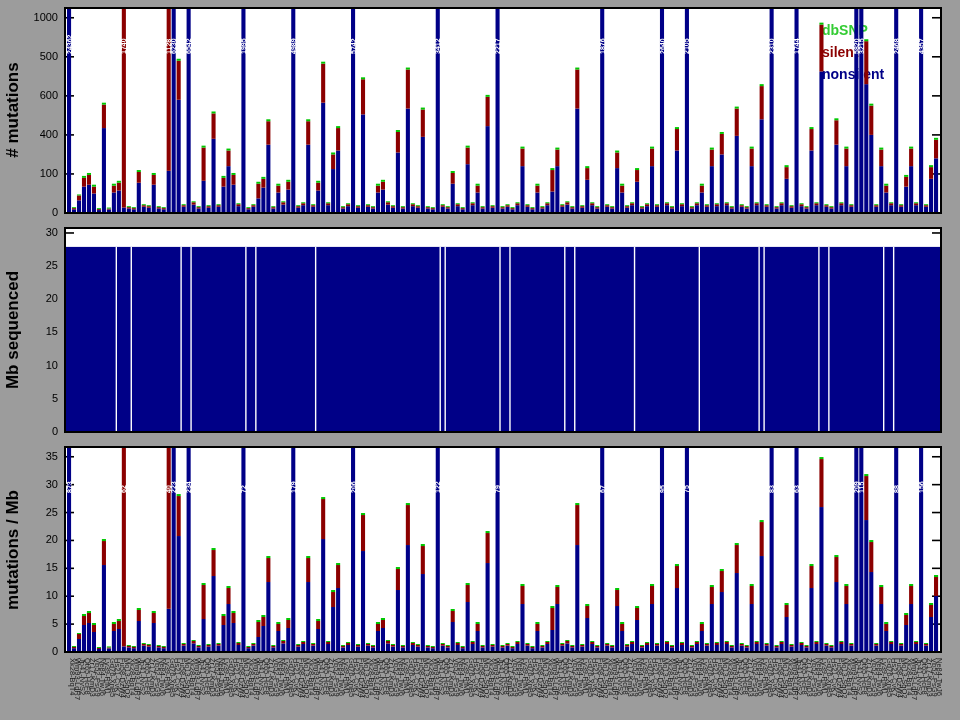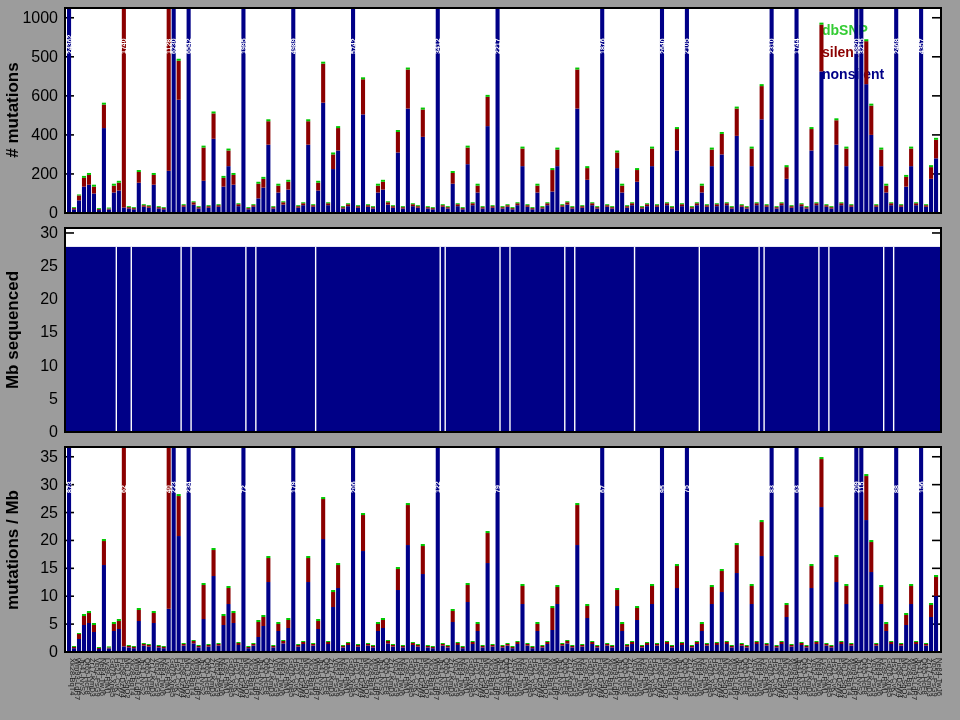--- a/index.html
+++ b/index.html
@@ -2,21 +2,21 @@
 <html><head>
 <meta charset="utf-8">
 <style>
   html,body{margin:0;padding:0;}
   .fig{position:relative;width:960px;height:720px;background:#9c9c9c;overflow:hidden;
        font-family:"Liberation Sans",sans-serif;}
   .fig svg{position:absolute;left:0;top:0;}
   svg text{font-family:"Liberation Sans",sans-serif;}
   .ylab{position:absolute;width:200px;height:22px;left:-86px;text-align:center;
         font-size:17px;font-weight:bold;color:#000;transform:rotate(-90deg);}
-  .ytick{position:absolute;right:902px;white-space:nowrap;font-size:16px;
+  .ytick{position:absolute;right:902px;white-space:nowrap;font-size:11px;
          line-height:13px;color:#000;text-align:right;}
 </style>
 </head>
 <body>
 
 <div class="fig">
   <svg id="chart" width="960" height="720" viewBox="0 0 960 720">
       <rect x="65" y="8" width="876" height="205" fill="#ffffff"></rect>
       <clipPath id="cp0">
         <rect x="65" y="8" width="876" height="205"></rect>
@@ -1366,21 +1366,21 @@
       <text x="917.0857142857143" y="658" font-size="7.5" fill="#1b1b1b" text-anchor="start" transform="rotate(90 917.0857142857143 658)">Jp41-NvS2</text>
       <text x="922.0685714285714" y="658" font-size="7.5" fill="#1b1b1b" text-anchor="start" transform="rotate(90 922.0685714285714 658)">Qt65-HcF8</text>
       <text x="927.0514285714286" y="658" font-size="7.5" fill="#1b1b1b" text-anchor="start" transform="rotate(90 927.0514285714286 658)">Zr17-KmD3</text>
       <text x="932.0342857142857" y="658" font-size="7.5" fill="#1b1b1b" text-anchor="start" transform="rotate(90 932.0342857142857 658)">Vb52-PsG9</text>
       <text x="937.0171428571429" y="658" font-size="7.5" fill="#1b1b1b" text-anchor="start" transform="rotate(90 937.0171428571429 658)">Ne84-TwJ6</text>
     </svg>
   <div class="ylab" style="top:99px"># mutations</div>
   <div class="ylab" style="top:319px">Mb sequenced</div>
   <div class="ylab" style="top:539px">mutations / Mb</div>
 <div class="ytick" style="top: 206px;">0</div>
-    <div class="ytick" style="top: 166.952px;">200</div>
+    <div class="ytick" style="top: 166.952px;">100</div>
     <div class="ytick" style="top: 127.905px; text-align: center;">400</div>
     <div class="ytick" style="top: 88.8571px; text-align: right;">600</div>
     <div class="ytick" style="top: 49.8095px;">500</div>
     <div class="ytick" style="top: 10.7619px;">1000</div>
     <div class="ytick" style="top: 425px;">0</div>
     <div class="ytick" style="top: 391.829px;">5</div>
     <div class="ytick" style="top: 358.659px;">10</div>
     <div class="ytick" style="top: 325.488px;">15</div>
     <div class="ytick" style="top: 292.317px;">20</div>
     <div class="ytick" style="top: 259.146px;">25</div>

